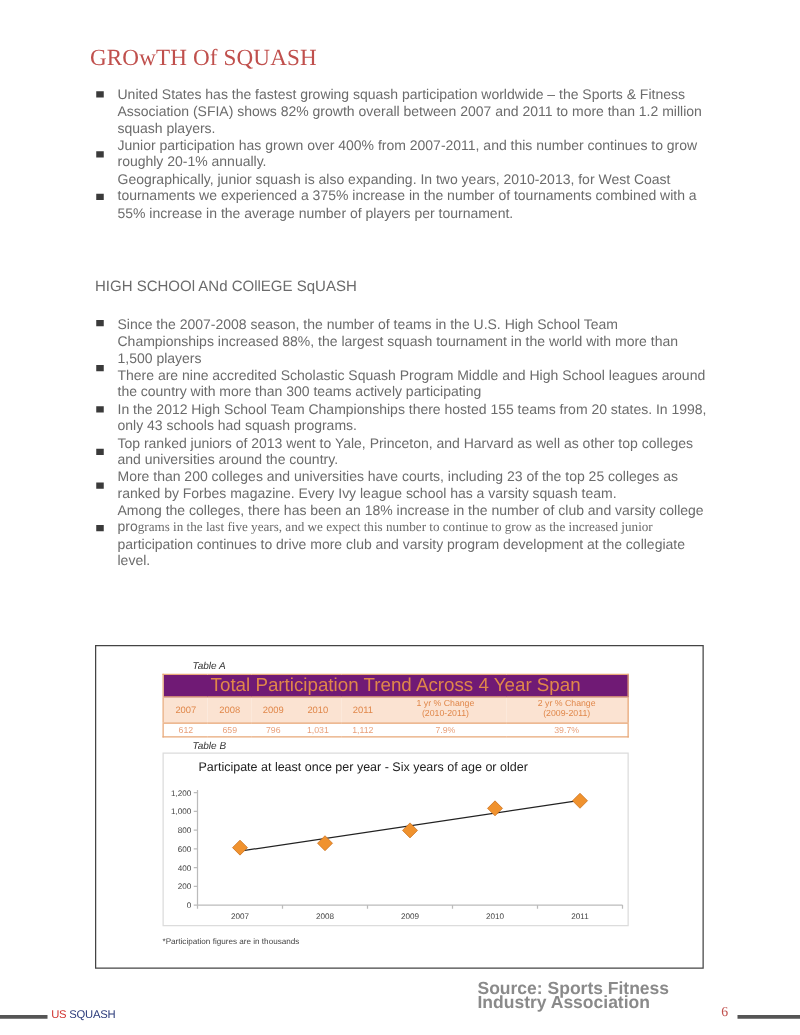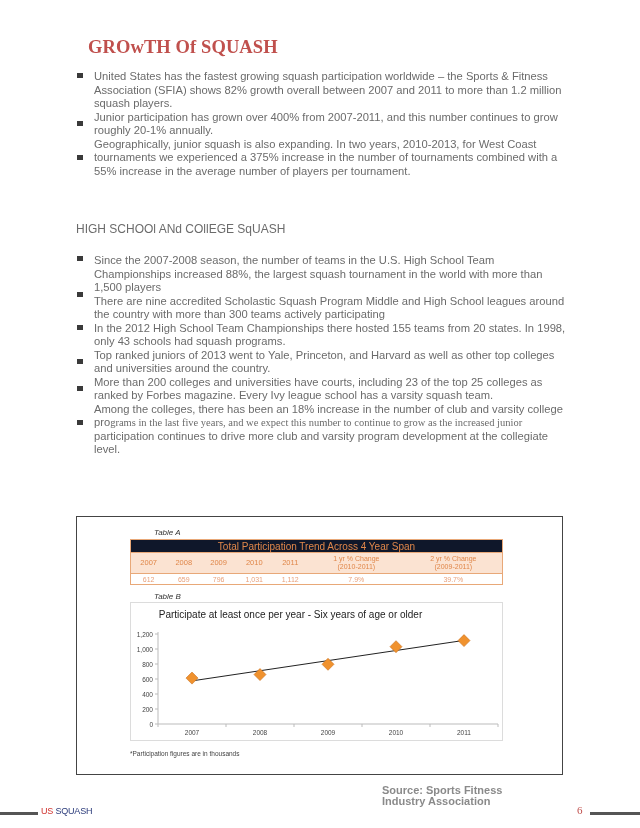--- a/index.html
+++ b/index.html
@@ -10,27 +10,27 @@
     body {
       width: 640px;
       height: 828px;
       position: relative;
       overflow: hidden;
       font-family: "Liberation Sans", sans-serif;
       color: #6b6b6b;
     }
     .title {
       position: absolute;
-      left: 88px;
+      left: 72px;
       top: 37px;
       font-family: "Liberation Serif", serif;
       font-size: 18.5px;
       color: #c0504d;
       margin: 0;
-      font-weight: bold;
+      font-weight: normal;
       letter-spacing: 0.1px;
     }
     .subtitle {
       position: absolute;
       left: 76px;
       top: 222px;
       font-size: 12px;
       color: #6b6b6b;
       margin: 0;
       font-weight: normal;
@@ -90,23 +90,23 @@
       border-collapse: collapse;
       font-size: 7px;
       color: #e0874a;
       text-align: center;
     }
     .table-a td, .table-a th {
       padding: 0;
       font-weight: normal;
     }
     .table-a .head-row th {
-      font-size: 10px;
+      font-size: 15px;
       height: 12px;
-      background: #0f172a;
+      background: #701a75;
       border-bottom: 1.5px solid #e8a878;
     }
     .table-a .year-row td {
       background: #fbe3d2;
       height: 20px;
       font-size: 7px;
       line-height: 8px;
     }
     .table-a .val-row td {
       background: #fff;
@@ -138,21 +138,21 @@
       left: 130px;
       top: 750px;
       font-size: 6.5px;
       color: #444;
     }
     .source {
       position: absolute;
       left: 382px;
       top: 785px;
       width: 160px;
-      font-size: 11px;
+      font-size: 14px;
       line-height: 11px;
       font-weight: bold;
       color: #8a8a8a;
     }
     .footer-line-left {
       position: absolute;
       left: 0;
       top: 812px;
       width: 38px;
       height: 3px;

